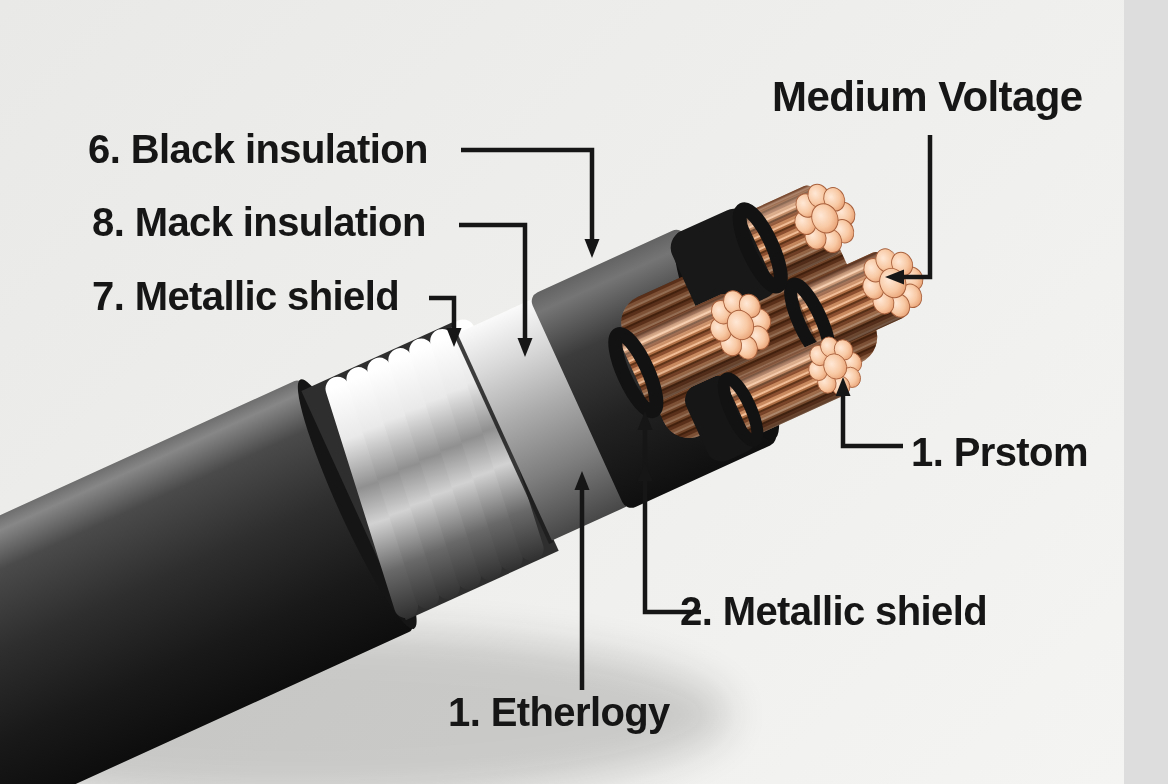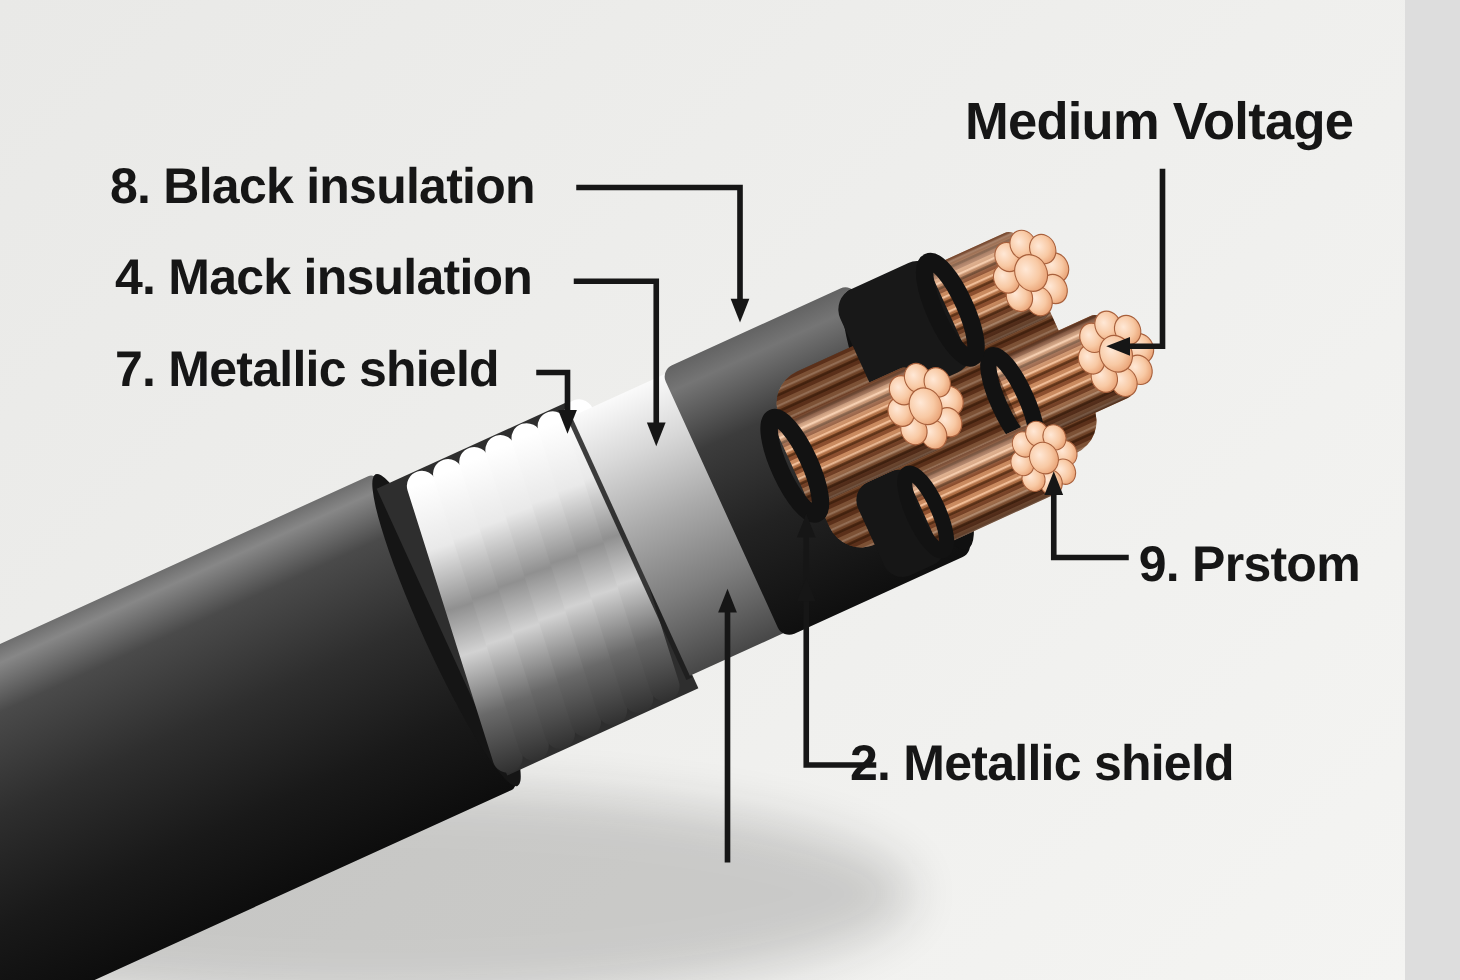--- a/index.html
+++ b/index.html
@@ -220,23 +220,24 @@
       </g>
       <g>
         <path class="leader" d="M582,690 V489"></path>
         <polygon class="ahead" points="582,471 574.5,490 589.5,490"></polygon>
       </g>
     </g>
   </svg>
 
   <div class="lbl big" style="left:772px;top:76px">Medium Voltage</div>
 
-  <div class="lbl" style="left:88px;top:129px">8. Black insulation</div>
-
-  <div class="lbl" style="left:92px;top:202px">4. Mack insulation</div>
+  <div class="lbl" style="left:88px;top:129px">6. Black insulation</div>
+
+  <div class="lbl" style="left:92px;top:202px">8. Mack insulation</div>
 
   <div class="lbl" style="left:92px;top:276px">7. Metallic shield</div>
 
-  <div class="lbl" style="left:911px;top:432px">9. Prstom</div>
+  <div class="lbl" style="left:911px;top:432px">1. Prstom</div>
 
   <div class="lbl" style="left:680px;top:591px">2. Metallic shield</div>
 
+  <div class="lbl" style="left:448px;top:692px">1. Etherlogy</div>
 </div>
 
 </body></html>

